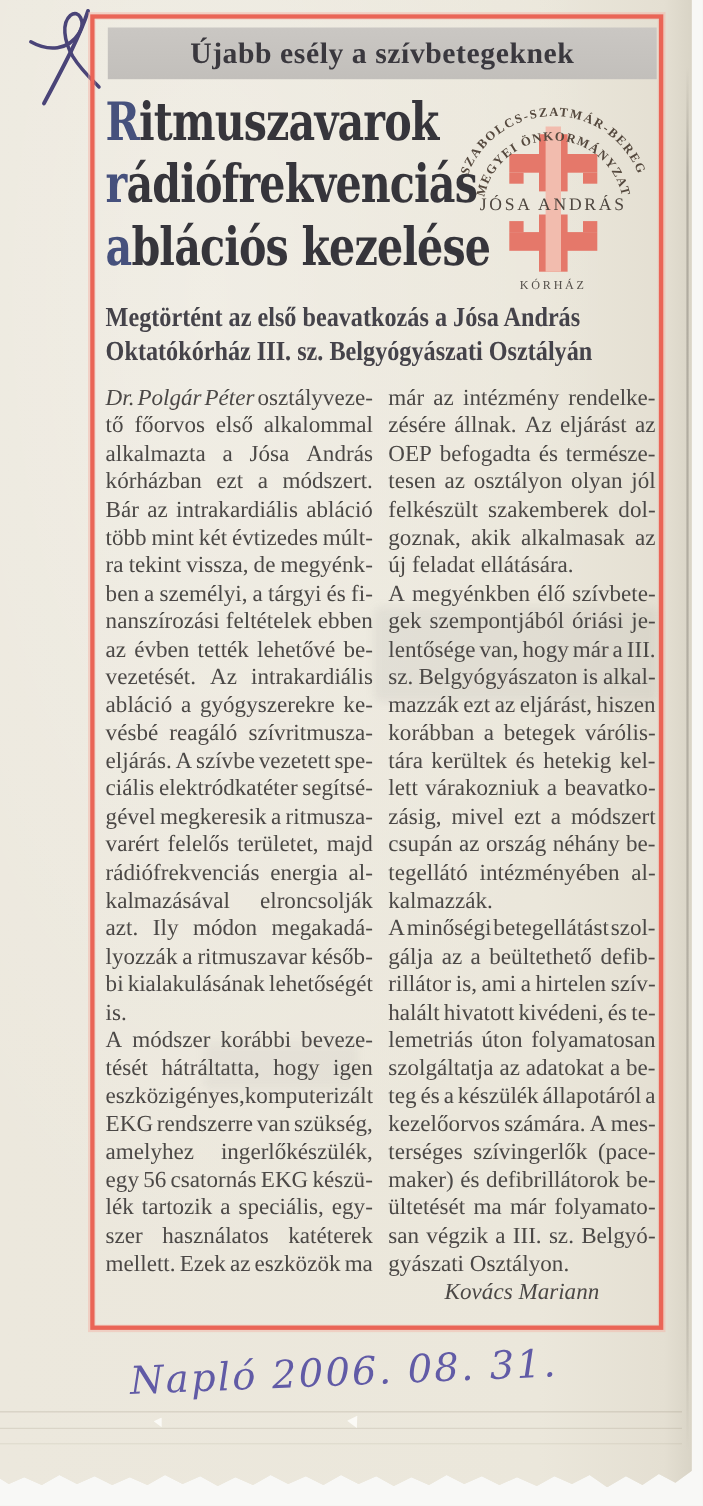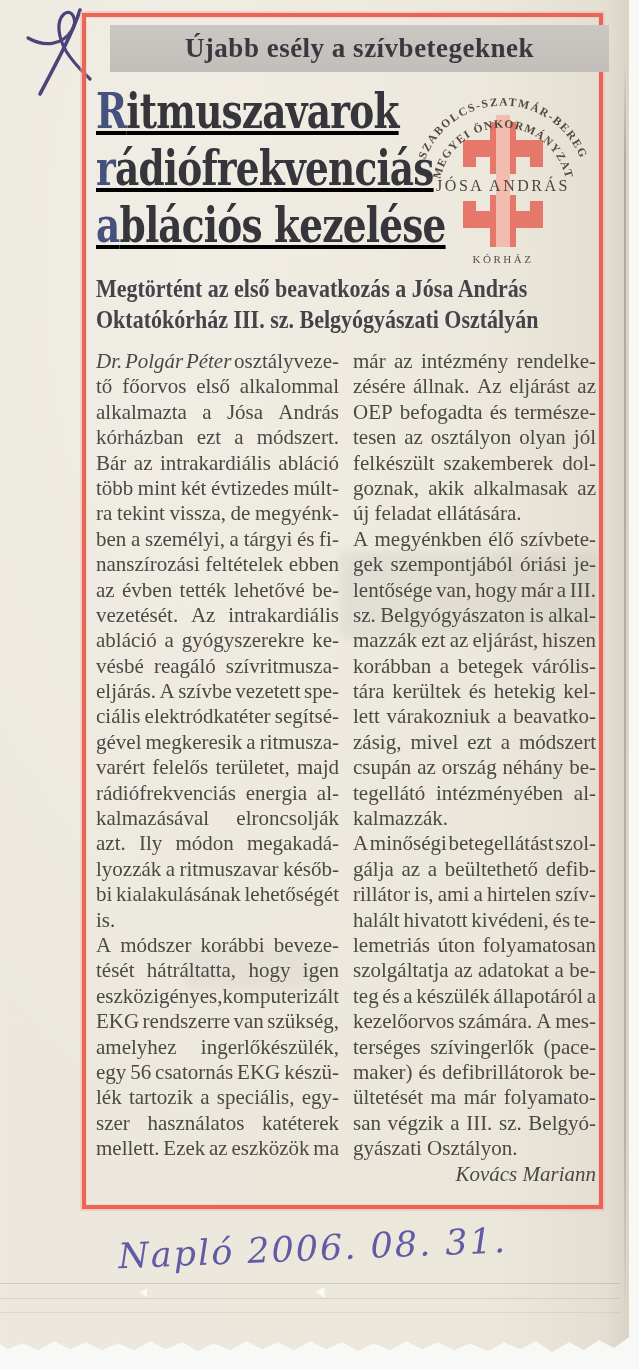--- a/index.html
+++ b/index.html
@@ -40,46 +40,46 @@
     font-size:35px;letter-spacing:2px;color:#615ba6;
   }
 
   
   .frame{
     position:absolute;left:82px;top:13px;width:513px;height:1188px;
     border:4px solid #ea6557;
     box-shadow:0 0 0 2px rgba(244,178,165,.45), inset 0 0 0 1px rgba(244,178,165,.35);
   }
   .kicker{
-    position:absolute;left:24px;top:8px;width:499px;height:47px;
+    position:absolute;left:12px;top:8px;width:499px;height:47px;
     background:linear-gradient(180deg,#cac7c3,#c2bfbb);
     display:flex;align-items:center;justify-content:center;
     font-weight:bold;font-size:27px;color:#3a383e;letter-spacing:.5px;
   }
-  .headline{position:absolute;left:10px;top:66px;width:330px;text-decoration:underline;}
+  .headline{position:absolute;left:10px;top:66px;width:330px;}
   .hl-line{
     font-family:"DejaVu Serif", serif;font-weight:bold;
     font-size:48px;line-height:57px;color:#36353b;white-space:nowrap;
     transform:scaleX(.78);transform-origin:left center;letter-spacing:-1px;
   }
   .hl-line .initial{color:#46517d;}
   .logo{position:absolute;left:322px;top:72px;width:190px;height:182px;}
   .logo text{font-family:"Liberation Serif", serif;}
   .subheadline{position:absolute;left:10px;top:256px;width:500px;}
   .sub-line{
     font-weight:bold;font-size:25px;line-height:31px;color:#45434a;white-space:nowrap;
     transform:scaleX(.88);transform-origin:left center;
   }
 
   
   .columns{position:absolute;left:10px;top:332px;width:500px;display:flex;gap:14px;}
   .col{width:243px;color:#4b4846;font-size:21px;}
   .line{height:25.4px;line-height:25.4px;white-space:pre;overflow:visible;}
   .line.just{display:flex;justify-content:space-between;}
-  .line.right{text-align:right;}
+  .line.right{text-align:center;}
   .line .it, .line.it{font-style:italic;}
 </style>
 </head>
 <body>
 
 <div class="paper">
 
   <div class="smudge" style="left:340px;top:552px;width:258px;height:86px;"></div>
   <div class="smudge" style="left:185px;top:948px;width:140px;height:42px;background:rgba(128,126,130,.07);"></div>
   <div class="crease" style="top:1283px;"></div>

